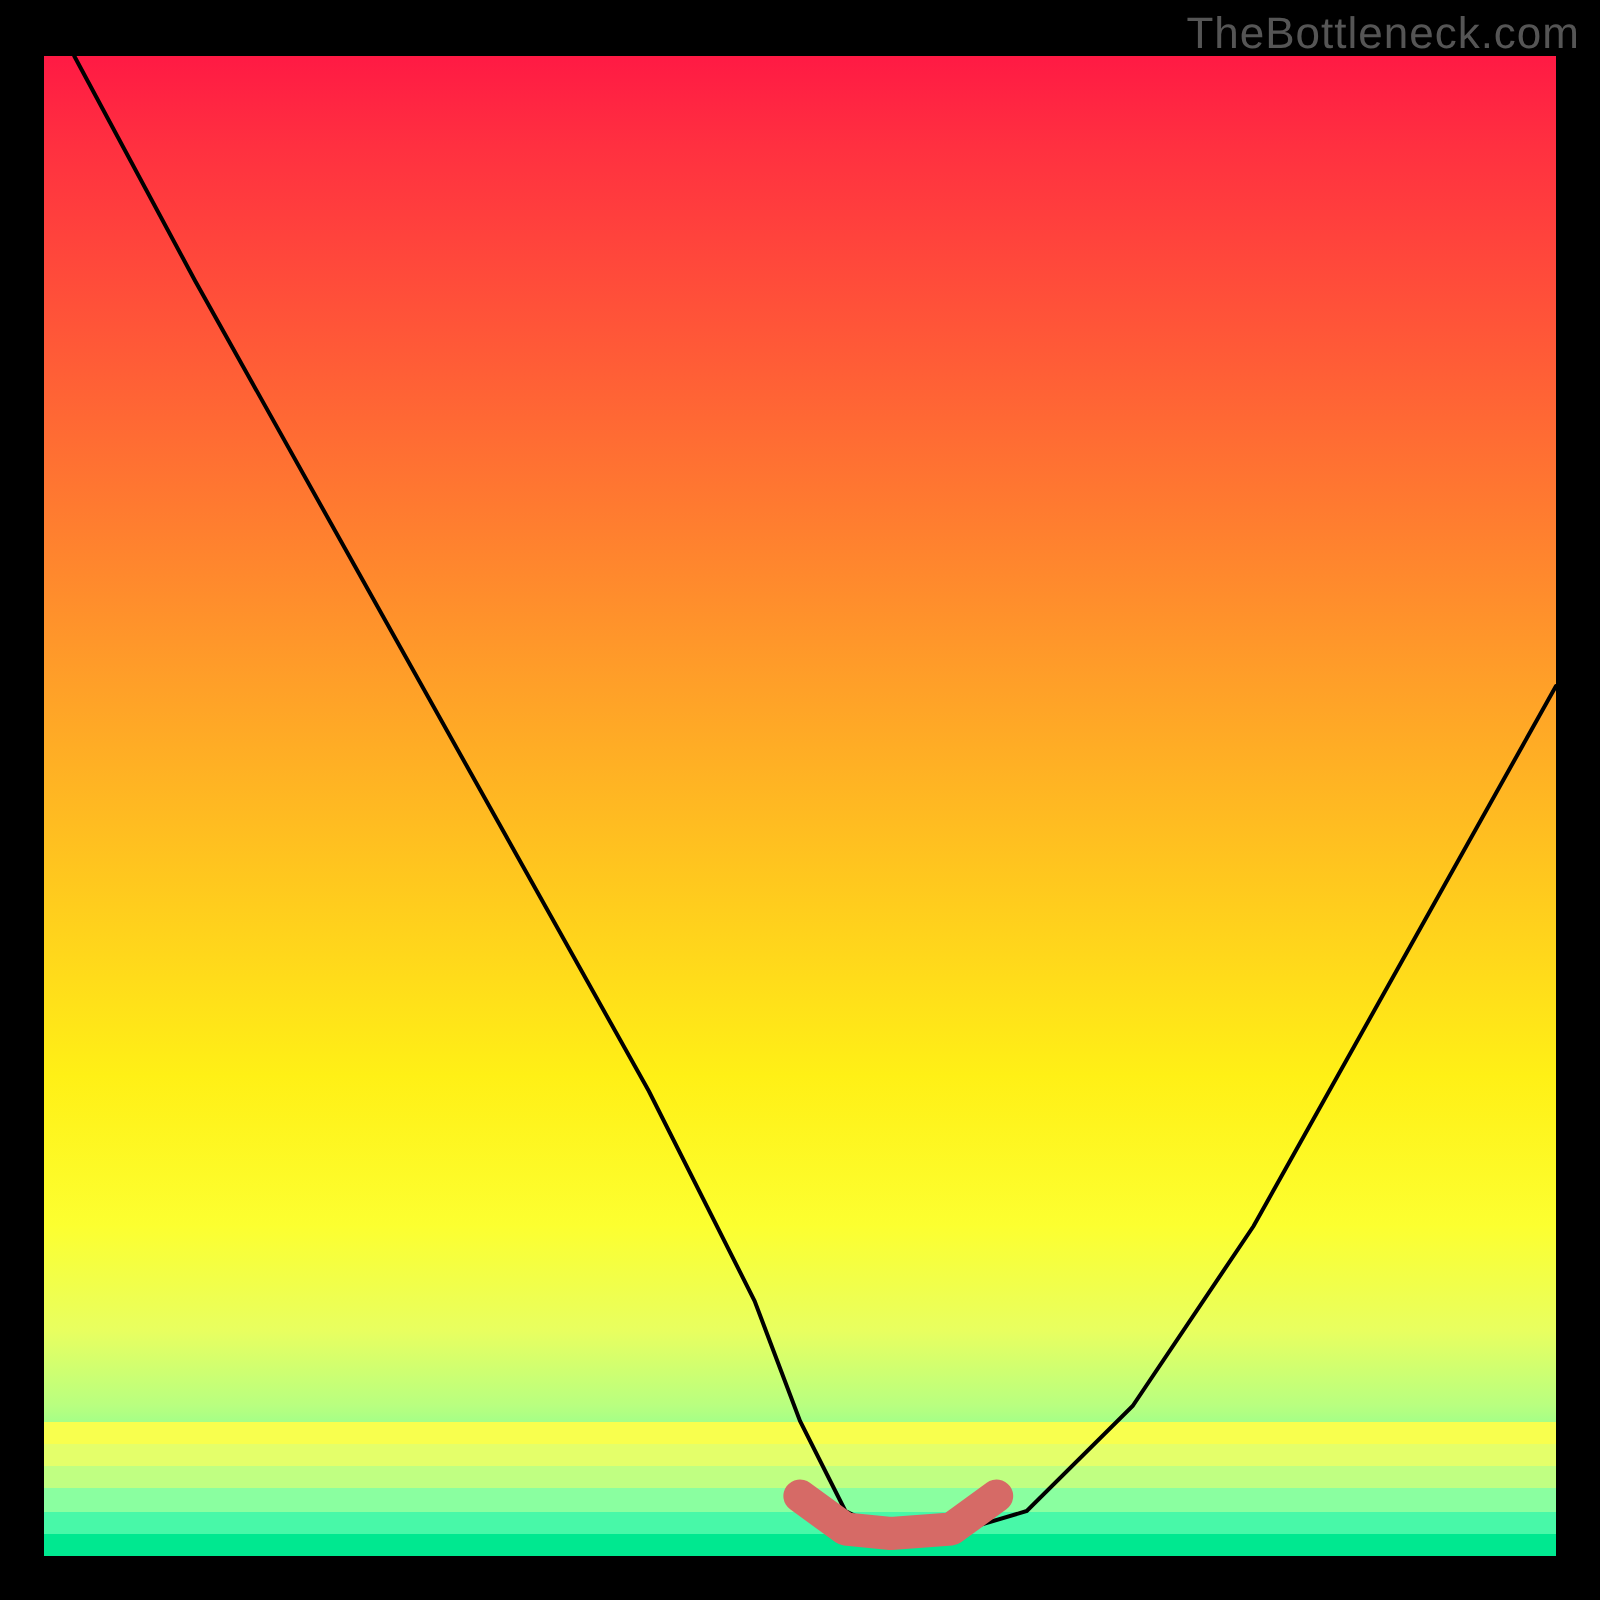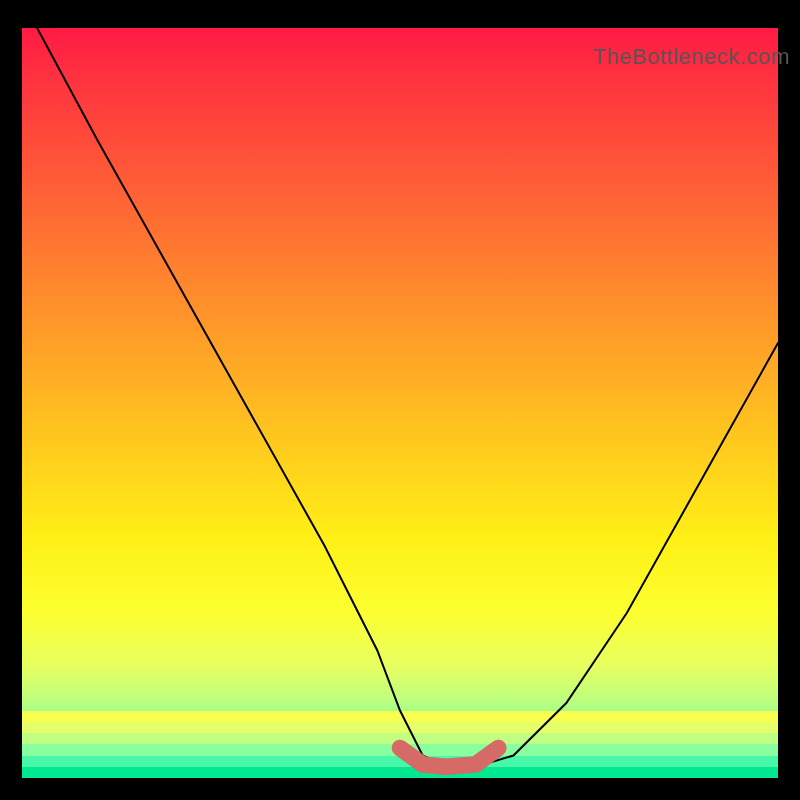--- a/index.html
+++ b/index.html
@@ -18,21 +18,20 @@
   }
   .watermark {
     position: absolute;
     top: 4px;
     right: 10px;
     color: #555;
     font-size: 22px;
     font-weight: 500;
     letter-spacing: 0.5px;
     z-index: 10;
-    margin-top: 40px;
   }
   .plot-area {
     position: absolute;
     left: 22px;
     top: 28px;
     width: 756px;   
     height: 750px;  
   }
   .gradient {
     position: absolute;

